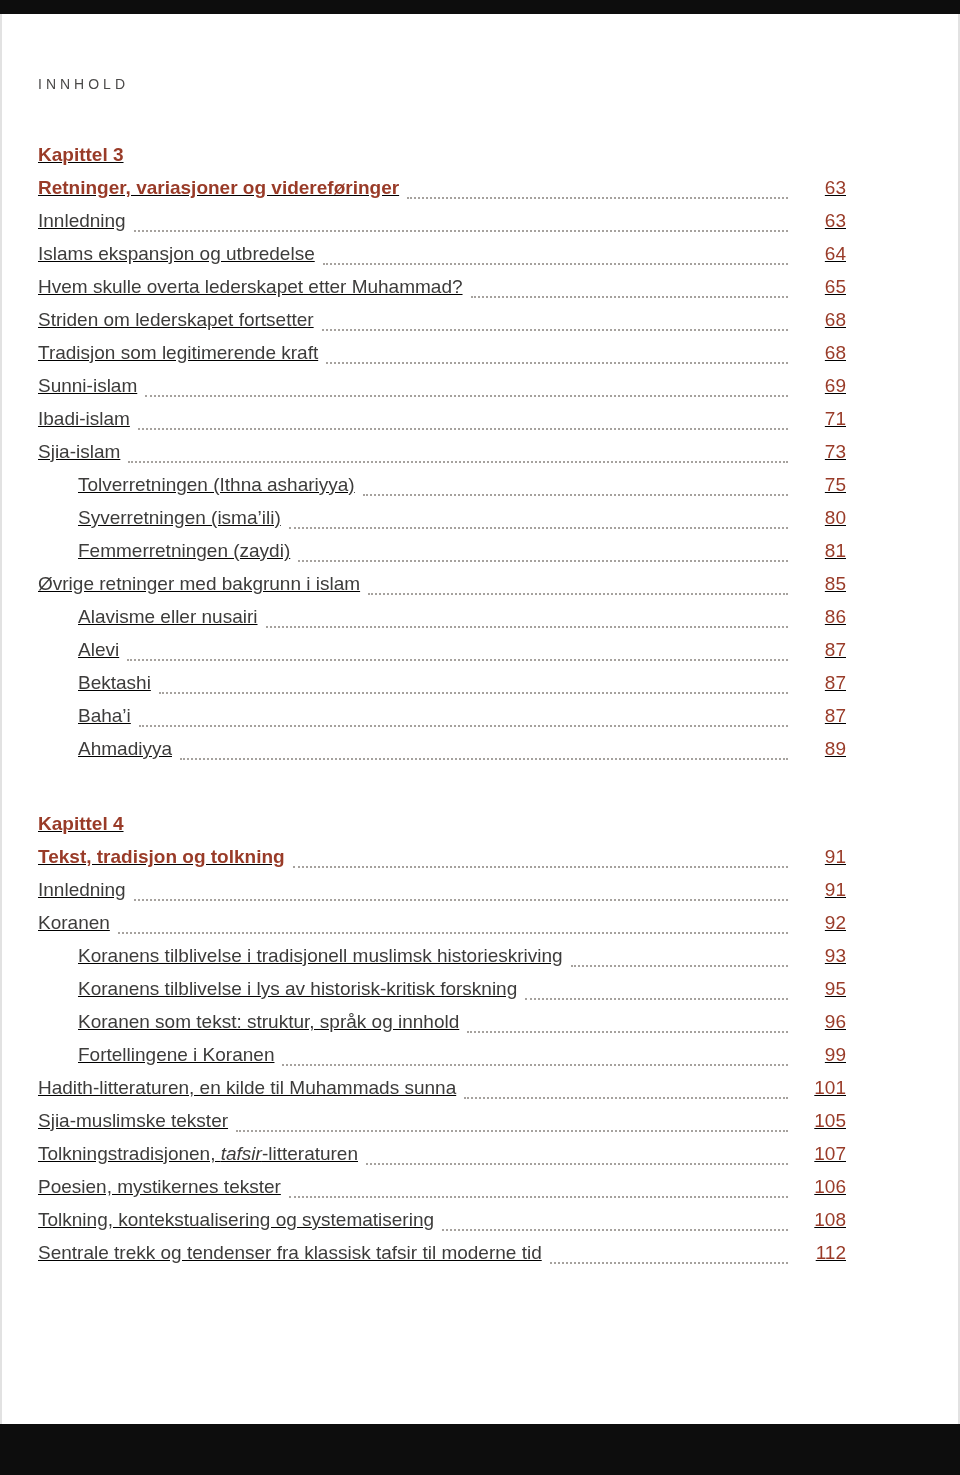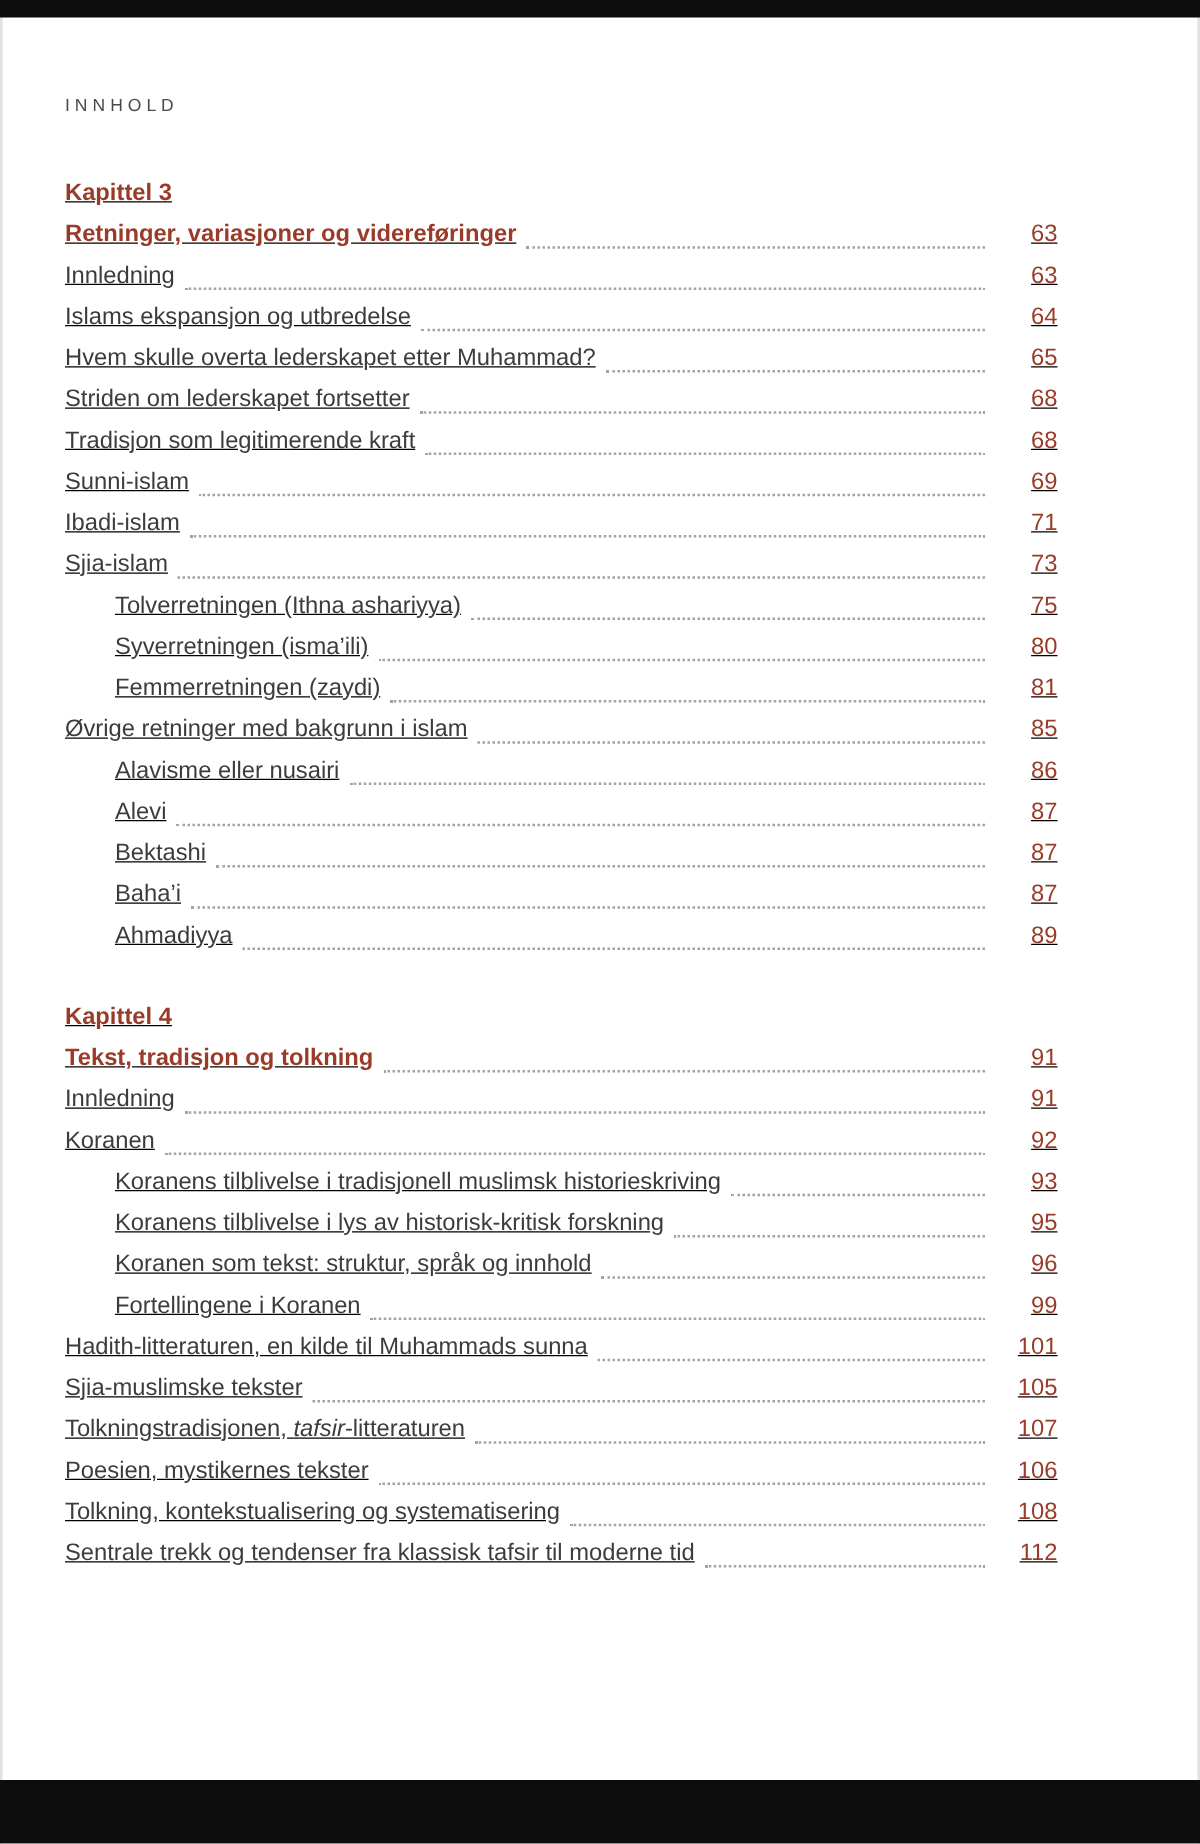--- a/index.html
+++ b/index.html
@@ -10,27 +10,27 @@
   *{box-sizing:border-box;}
   html,body{margin:0;padding:0;background:#ffffff;}
   body{font-family:"Liberation Sans","DejaVu Sans",sans-serif;}
   .page{
     width:960px;height:1475px;position:relative;background:#ffffff;
     box-shadow:inset 2px 0 0 #e2e2e2, inset -2px 0 0 #e2e2e2;
     overflow:hidden;
   }
   .top-bar{position:absolute;top:0;left:0;right:0;height:14px;background:#0d0d0d;}
   .bottom-bar{position:absolute;bottom:0;left:0;right:0;height:51px;background:#0d0d0d;}
-  .content{padding:76px 114px 0 52px;}
+  .content{padding:76px 114px 0 38px;}
   .doc-header{
     font-size:14px;letter-spacing:4px;color:#4b4a49;font-weight:normal;
     margin:0 0 46px 0;
   }
   .toc-section{margin:0;text-decoration:underline;}
-  .toc-section + .toc-section{margin-top:32px;}
+  .toc-section + .toc-section{margin-top:42px;}
   .chapter-label{
     color:var(--accent);font-weight:bold;font-size:19px;line-height:33px;
   }
   .toc-row{
     display:flex;align-items:baseline;font-size:19px;line-height:33px;
     color:var(--body-text);
   }
   .toc-row .lbl{white-space:nowrap;}
   .toc-row .lbl .it{font-style:italic;}
   .chapter-title-row .lbl{font-weight:bold;color:var(--accent);}

